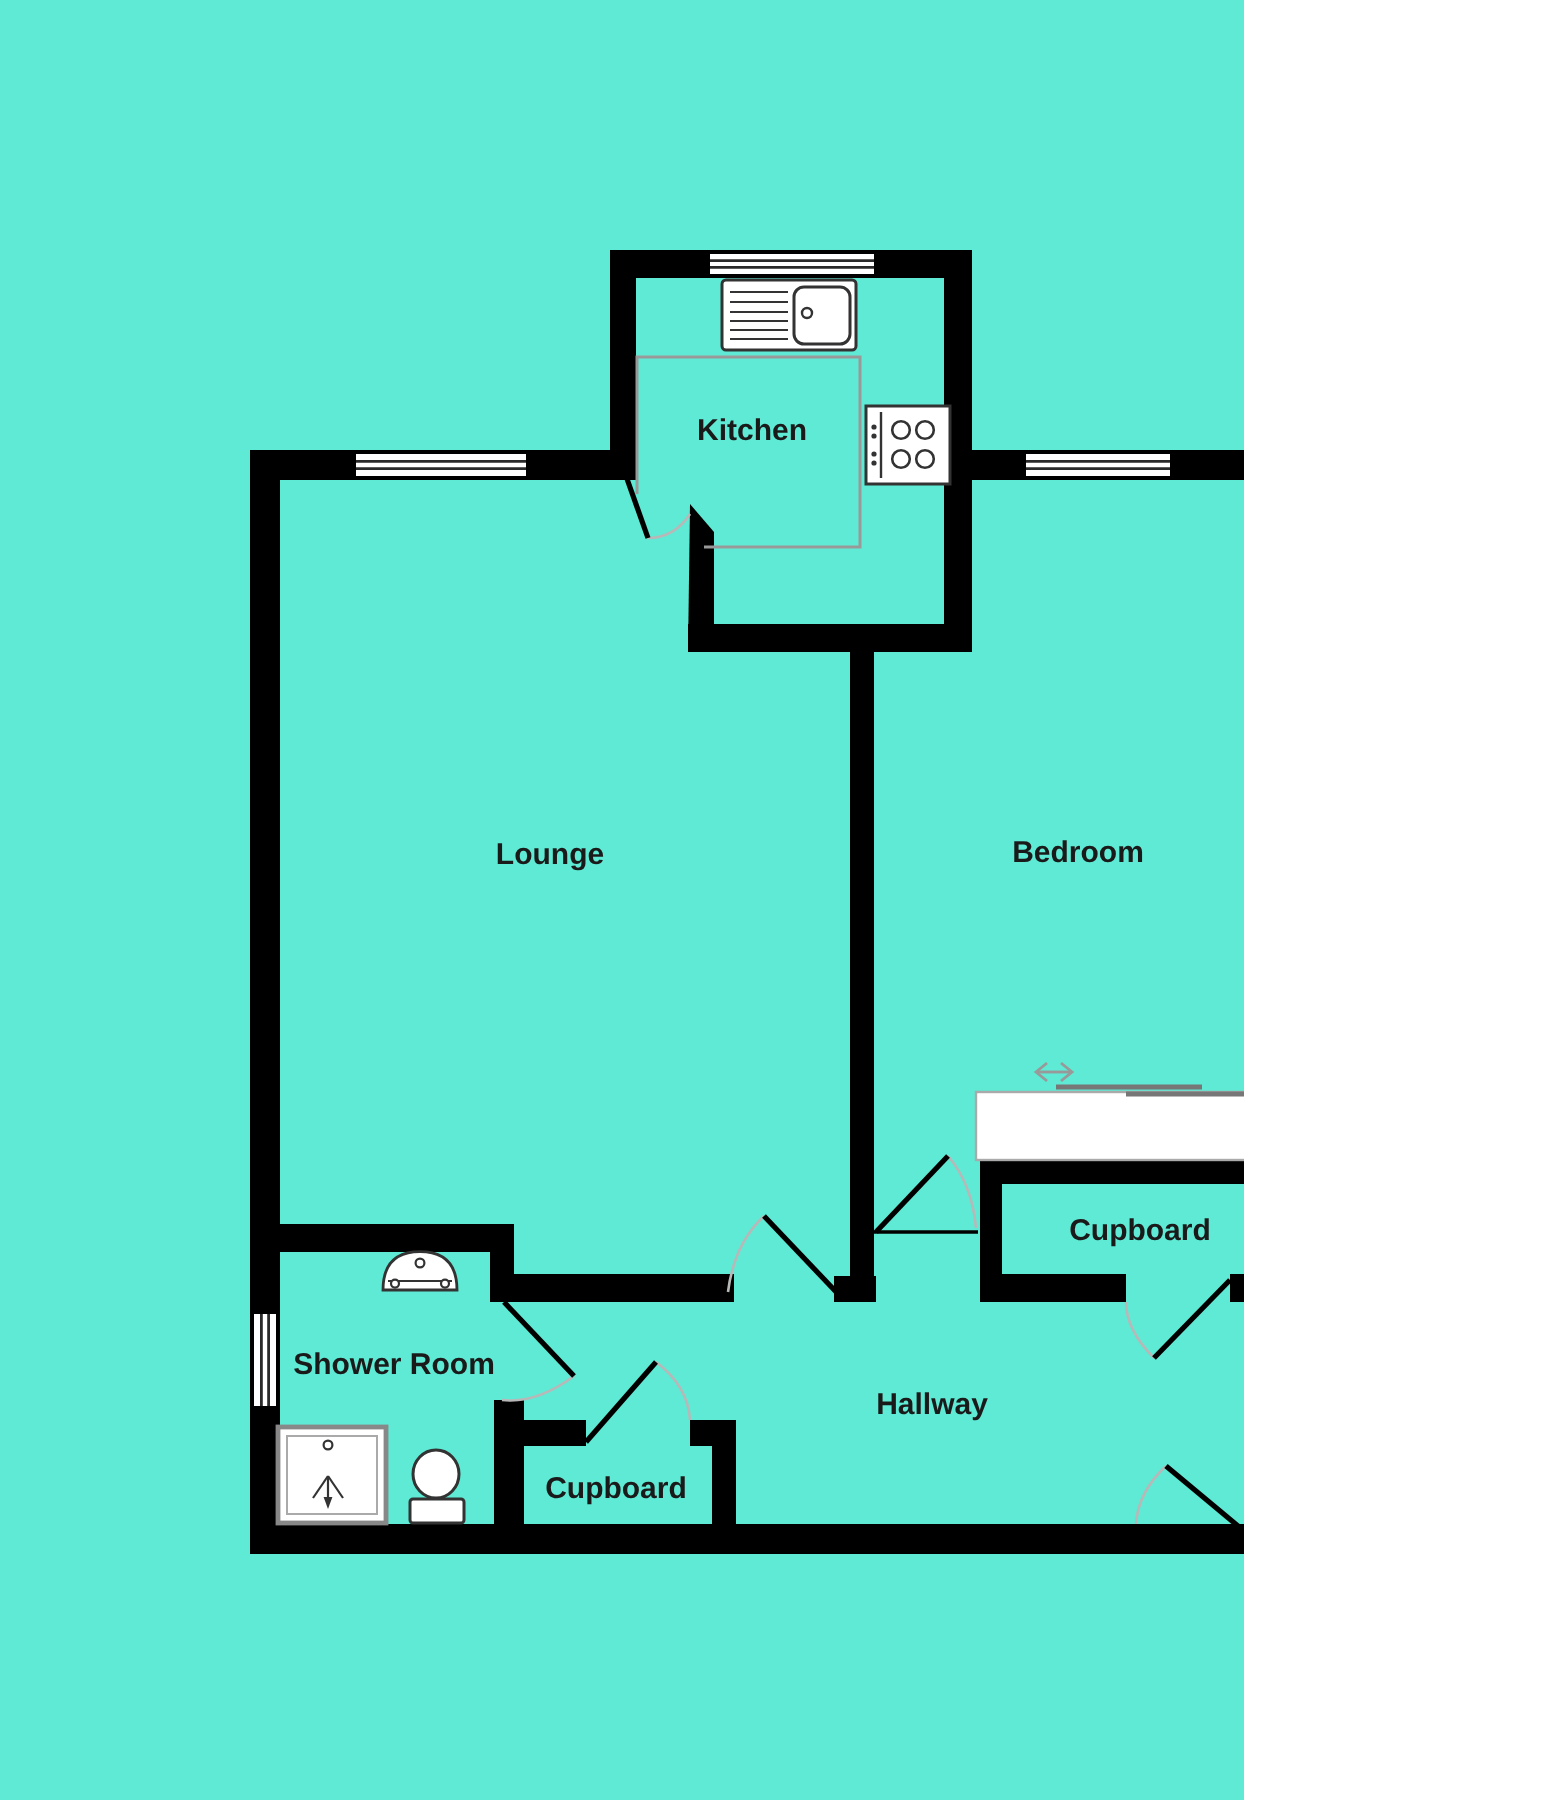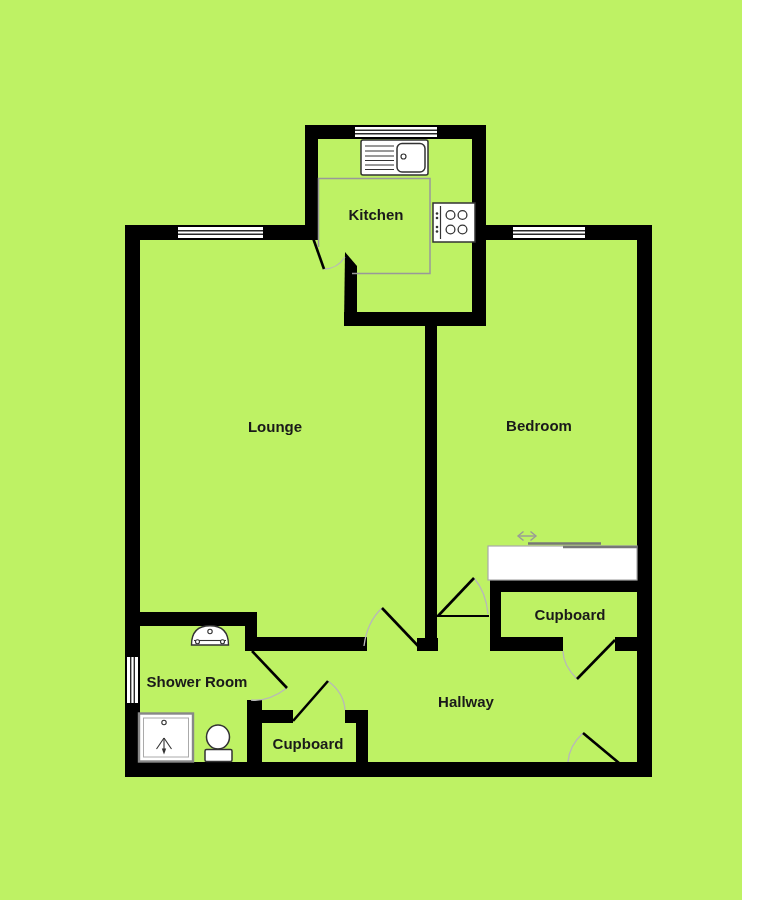--- a/index.html
+++ b/index.html
@@ -1,16 +1,16 @@
 <!DOCTYPE html>
 <html><head>
 <meta charset="utf-8">
 <style>
   html,body{margin:0;padding:0;background:#ffffff;}
-  .stage{position:relative;width:742px;height:900px;background:#bef264;overflow:hidden;}
+  .stage{position:relative;width:622px;height:900px;background:#5eead4;overflow:hidden;}
   svg{display:block;}
   text{font-family:"Liberation Sans", sans-serif;font-weight:bold;font-size:15px;}
 </style>
 </head>
 <body>
 
 <div class="stage">
 <svg width="777" height="900" viewBox="0 0 777 900">
 
   <g fill="#000000">

